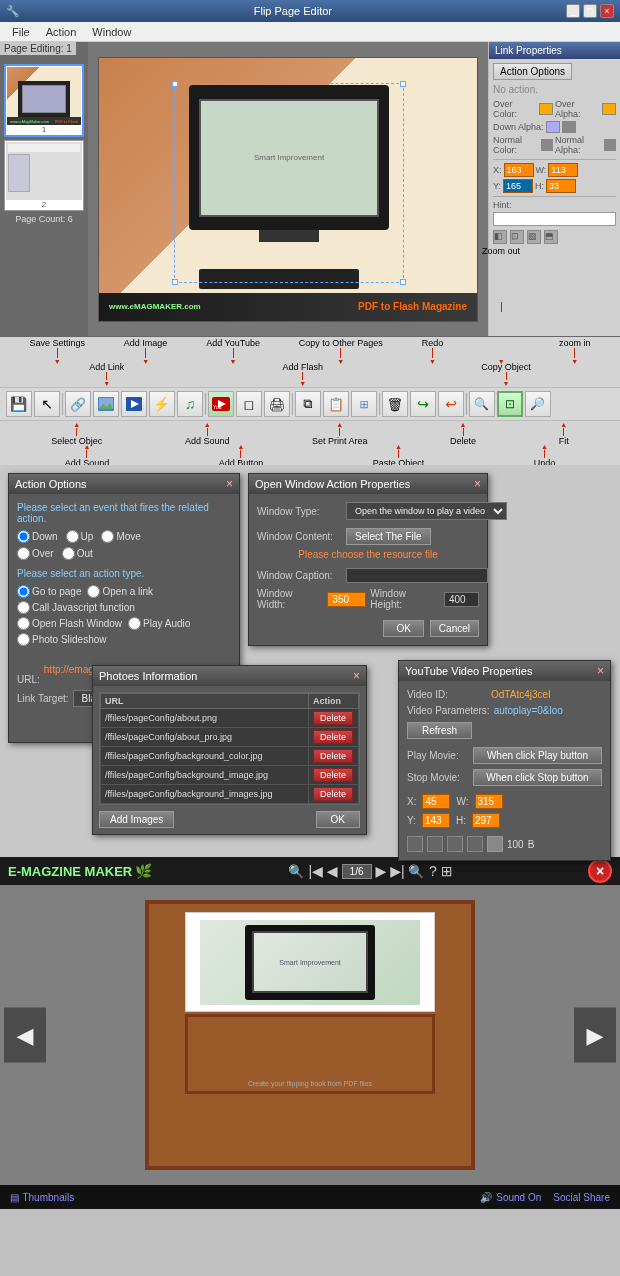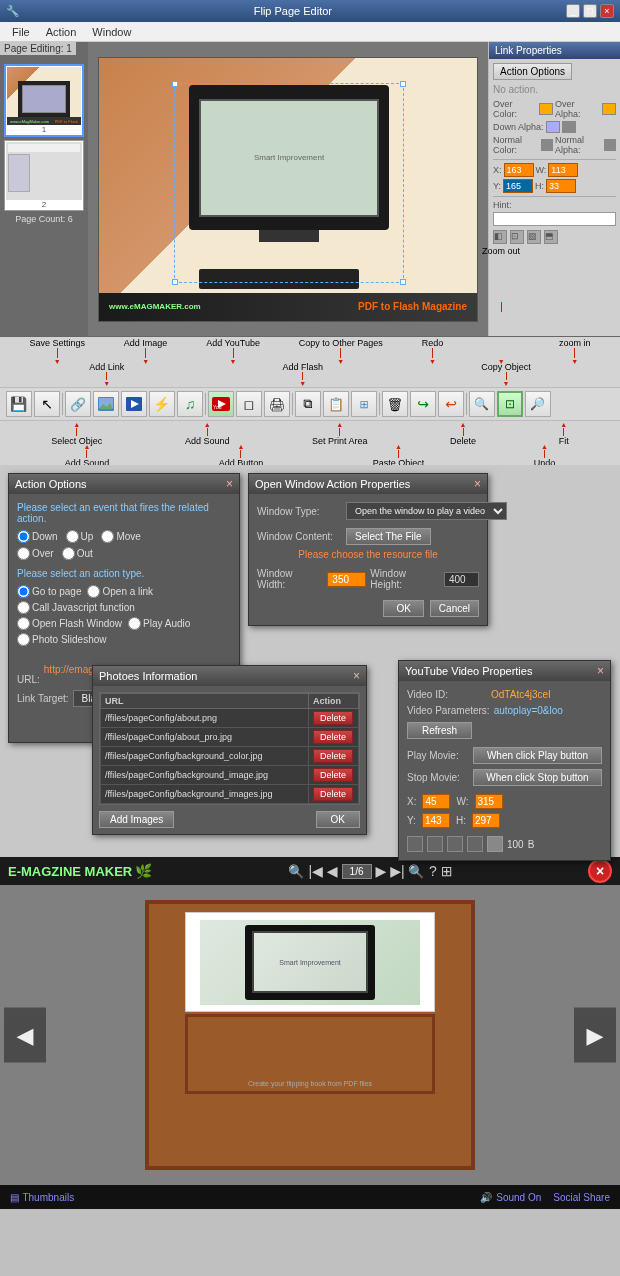--- a/index.html
+++ b/index.html
@@ -369,20 +369,24 @@
           <span style="color:#ccc;font-size:10px;min-width:85px;">Window Type:</span>
           <select style="background:#444;border:1px solid #777;color:#eee;padding:2px 4px;font-size:9px;flex:1;">
             <option>Open the window to play a video</option>
           </select>
         </div>
         <div style="display:flex;align-items:center;gap:4px;margin-bottom:4px;">
           <span style="color:#ccc;font-size:10px;min-width:85px;">Window Content:</span>
           <button style="background:linear-gradient(to bottom,#888,#666);border:1px solid #999;color:white;padding:2px 8px;font-size:10px;cursor:pointer;">Select The File</button>
         </div>
         <div style="color:#ff8844;font-size:10px;margin-bottom:8px;text-align:center;">Please choose the resource file</div>
+        <div style="display:flex;align-items:center;gap:4px;margin-bottom:5px;">
+          <span style="color:#ccc;font-size:10px;min-width:85px;">Window Caption:</span>
+          <input style="background: rgb(51, 51, 51); border: 1px solid rgb(119, 119, 119); color: rgb(221, 221, 221); padding: 1px 4px; font-size: 10px; flex: 1 1 0%;">
+        </div>
         <div style="display:flex;align-items:center;gap:4px;margin-bottom:10px;">
           <span style="color:#ccc;font-size:10px;">Window Width:</span>
           <input style="background: rgb(255, 136, 0); border: 1px solid rgb(170, 85, 0); color: white; padding: 1px 4px; font-size: 10px; width: 39px;" value="350">
           <span style="color:#ccc;font-size:10px;">Window Height:</span>
           <input style="background: rgb(51, 51, 51); border: 1px solid rgb(119, 119, 119); color: rgb(221, 221, 221); padding: 1px 4px; font-size: 10px; width: 35px;" value="400">
         </div>
         <div style="display:flex;justify-content:flex-end;gap:6px;">
           <button style="background:linear-gradient(to bottom,#888,#666);border:1px solid #999;color:white;padding:2px 12px;font-size:10px;cursor:pointer;">OK</button>
           <button style="background:linear-gradient(to bottom,#888,#666);border:1px solid #999;color:white;padding:2px 8px;font-size:10px;cursor:pointer;">Cancel</button>
         </div>

